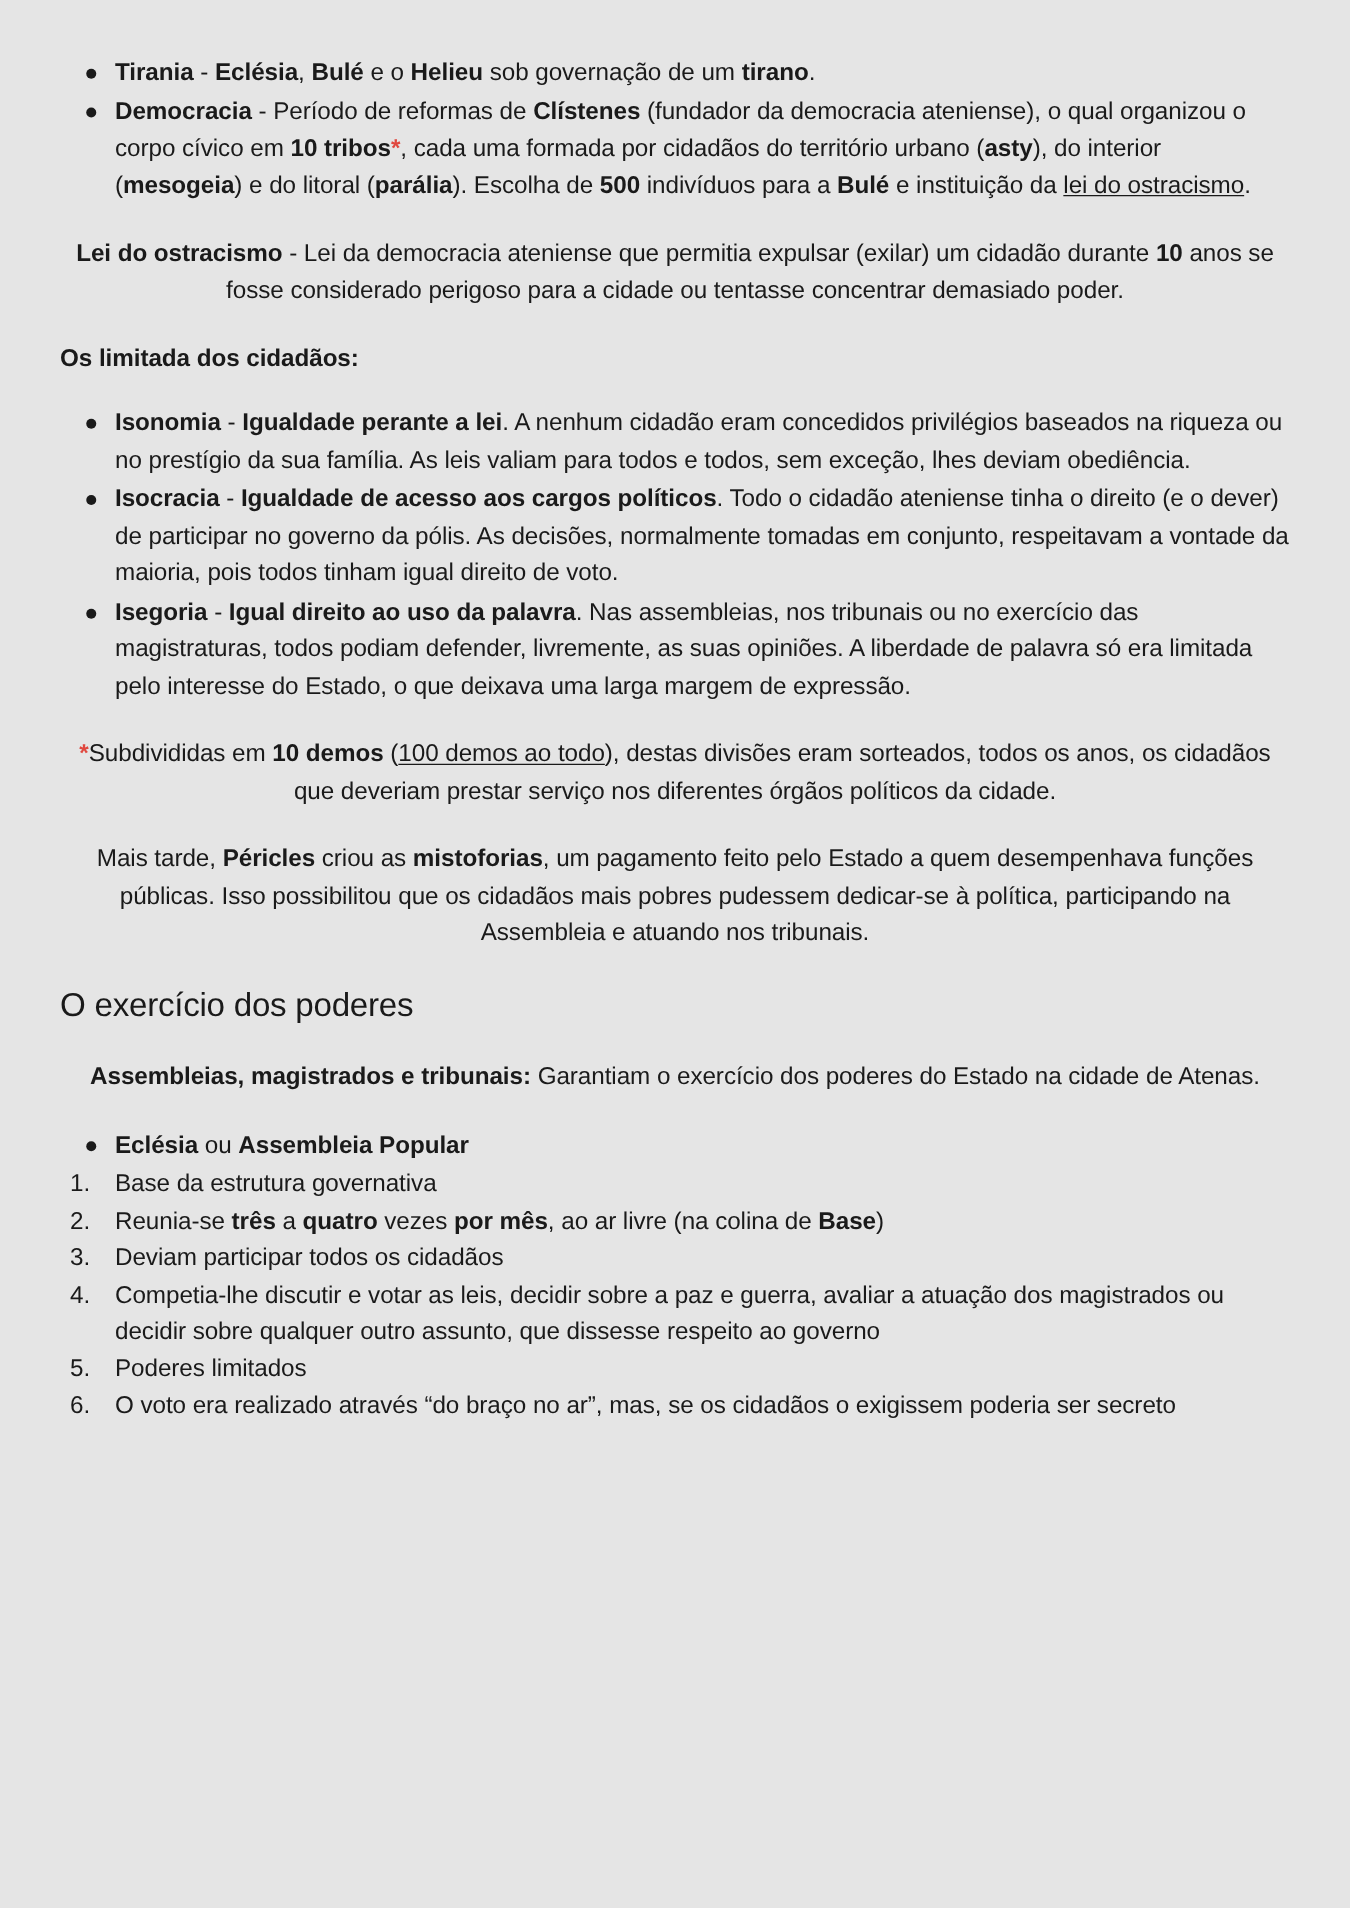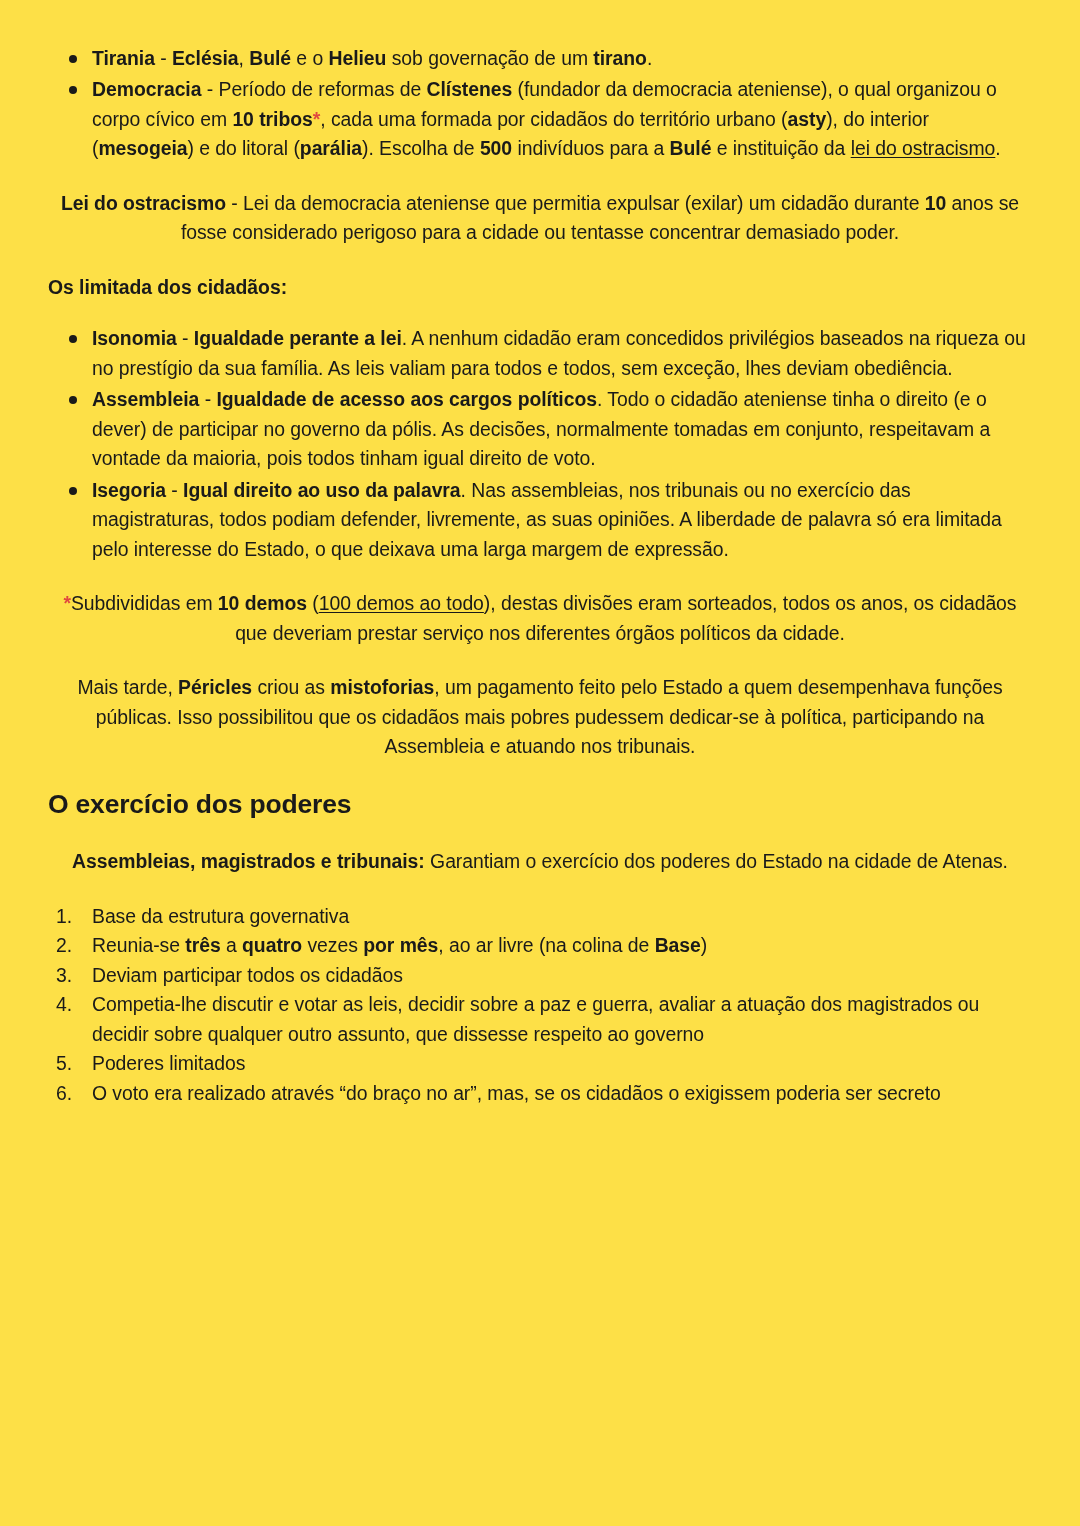--- a/index.html
+++ b/index.html
@@ -9,21 +9,21 @@
     background: #ffffff;
   }
   body {
     font-family: "Liberation Sans", sans-serif;
     color: #1a1a1a;
   }
   .page {
     position: relative;
     width: 1080px;
     height: 1526px;
-    background: #fde047;
+    background: #e5e5e5;
     box-sizing: border-box;
     padding: 44px 50px 0 48px;
     overflow: hidden;
   }
   .doc {
     width: 984px;
     font-size: 19.4px;
     line-height: 1.52;
     letter-spacing: -0.05px;
   }
@@ -31,21 +31,21 @@
   
   p.para {
     margin: 0 0 25px 0;
     padding: 0;
     text-align: center;
   }
 
   
   h2.section-heading {
     font-size: 26.5px;
-    font-weight: bold;
+    font-weight: normal;
     margin: 0 0 26px 0;
     padding: 0;
     line-height: 1.3;
     letter-spacing: -0.2px;
   }
   p.sub-heading {
     font-weight: bold;
     margin: 0 0 22px 0;
     padding: 0;
   }
@@ -112,32 +112,35 @@
       <li><b>Tirania</b> - <b>Eclésia</b>, <b>Bulé</b> e o <b>Helieu</b> sob governação de um <b>tirano</b>.</li>
       <li><b>Democracia</b> - Período de reformas de <b>Clístenes</b> (fundador da democracia ateniense), o qual organizou o corpo cívico em <b>10 tribos</b><span class="star">*</span>, cada uma formada por cidadãos do território urbano (<b>asty</b>), do interior (<b>mesogeia</b>) e do litoral (<b>parália</b>). Escolha de <b>500</b> indivíduos para a <b>Bulé</b> e instituição da <span class="u">lei do ostracismo</span>.</li>
     </ul>
 
     <p class="para"><b>Lei do ostracismo</b> - Lei da democracia ateniense que permitia expulsar (exilar) um cidadão durante <b>10</b> anos se fosse considerado perigoso para a cidade ou tentasse concentrar demasiado poder.</p>
 
     <p class="sub-heading">Os limitada dos cidadãos:</p>
 
     <ul class="bullets">
       <li><b>Isonomia</b> - <b>Igualdade perante a lei</b>. A nenhum cidadão eram concedidos privilégios baseados na riqueza ou no prestígio da sua família. As leis valiam para todos e todos, sem exceção, lhes deviam obediência.</li>
-      <li><b>Assembleia</b> - <b>Igualdade de acesso aos cargos políticos</b>. Todo o cidadão ateniense tinha o direito (e o dever) de participar no governo da pólis. As decisões, normalmente tomadas em conjunto, respeitavam a vontade da maioria, pois todos tinham igual direito de voto.</li>
+      <li><b>Isocracia</b> - <b>Igualdade de acesso aos cargos políticos</b>. Todo o cidadão ateniense tinha o direito (e o dever) de participar no governo da pólis. As decisões, normalmente tomadas em conjunto, respeitavam a vontade da maioria, pois todos tinham igual direito de voto.</li>
       <li><b>Isegoria</b> - <b>Igual direito ao uso da palavra</b>. Nas assembleias, nos tribunais ou no exercício das magistraturas, todos podiam defender, livremente, as suas opiniões. A liberdade de palavra só era limitada pelo interesse do Estado, o que deixava uma larga margem de expressão.</li>
     </ul>
 
     <p class="para"><span class="star">*</span>Subdivididas em <b>10 demos</b> (<span class="u">100 demos ao todo</span>), destas divisões eram sorteados, todos os anos, os cidadãos que deveriam prestar serviço nos diferentes órgãos políticos da cidade.</p>
 
     <p class="para">Mais tarde, <b>Péricles</b> criou as <b>mistoforias</b>, um pagamento feito pelo Estado a quem desempenhava funções públicas. Isso possibilitou que os cidadãos mais pobres pudessem dedicar-se à política, participando na Assembleia e atuando nos tribunais.</p>
 
     <h2 class="section-heading">O exercício dos poderes</h2>
 
     <p class="para"><b>Assembleias, magistrados e tribunais:</b> Garantiam o exercício dos poderes do Estado na cidade de Atenas.</p>
 
+    <ul class="bullets" style="margin-bottom:0;">
+      <li><b>Eclésia</b> ou <b>Assembleia Popular</b></li>
+    </ul>
 
     <ol class="numbers">
       <li>Base da estrutura governativa</li>
       <li>Reunia-se <b>três</b> a <b>quatro</b> vezes <b>por mês</b>, ao ar livre (na colina de <b>Base</b>)</li>
       <li>Deviam participar todos os cidadãos</li>
       <li>Competia-lhe discutir e votar as leis, decidir sobre a paz e guerra, avaliar a atuação dos magistrados ou decidir sobre qualquer outro assunto, que dissesse respeito ao governo</li>
       <li>Poderes limitados</li>
       <li>O voto era realizado através “do braço no ar”, mas, se os cidadãos o exigissem poderia ser secreto</li>
     </ol>
 

